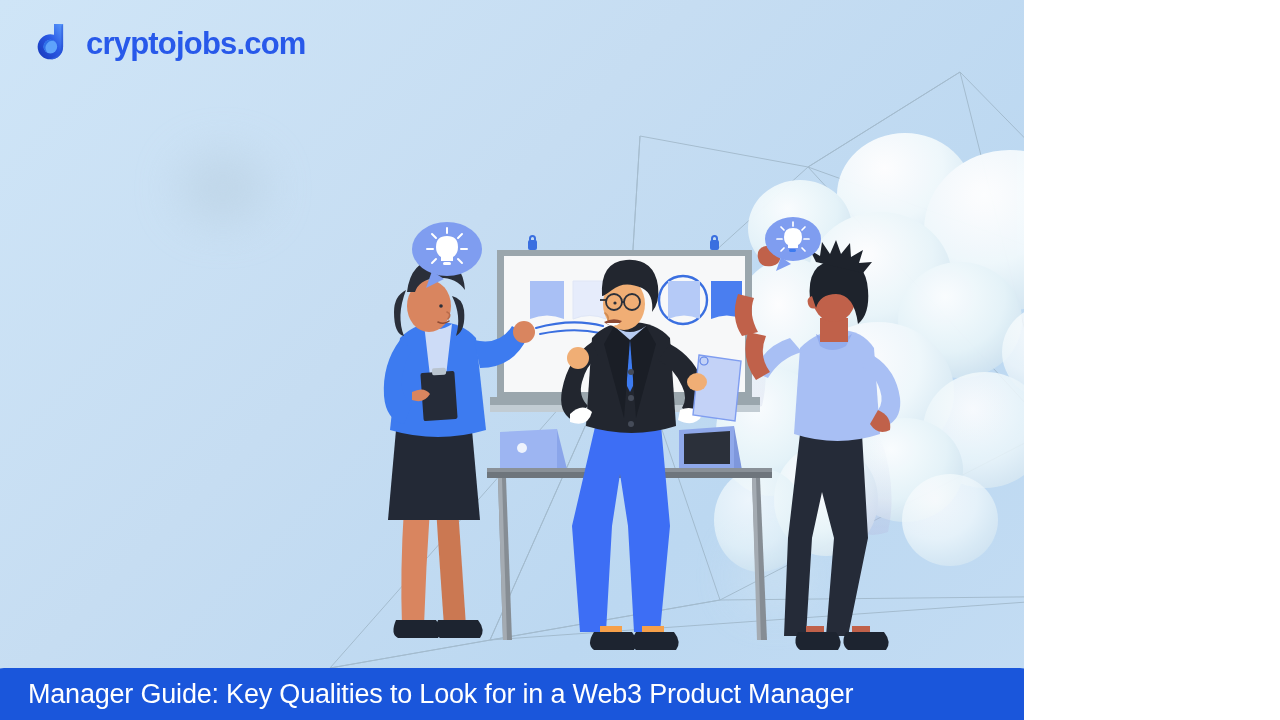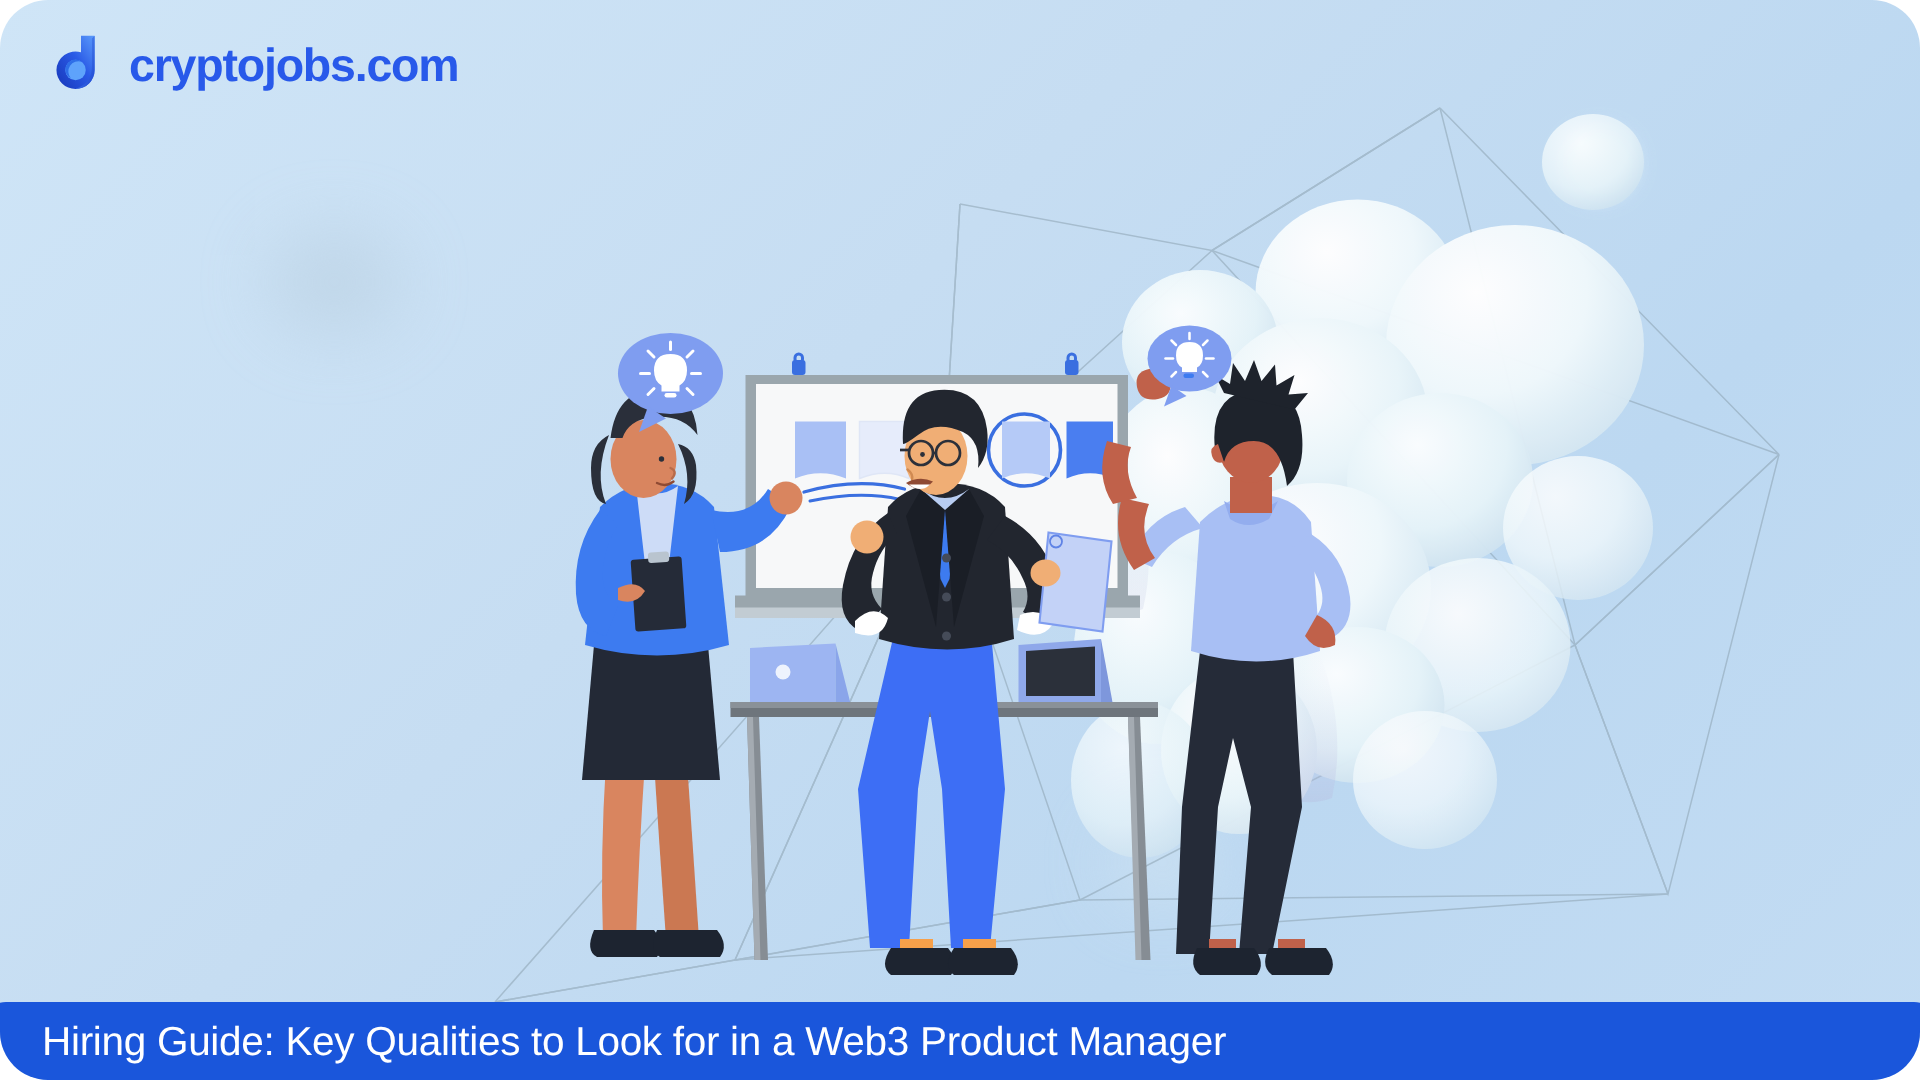--- a/index.html
+++ b/index.html
@@ -6,25 +6,24 @@
   html, body {
     margin: 0;
     padding: 0;
     background: #ffffff;
   }
   body {
     font-family: "Liberation Sans", sans-serif;
   }
   #stage {
     position: relative;
-    width: 1280px;
+    width: 1024px;
     height: 720px;
     overflow: hidden;
     background: linear-gradient(135deg, #cfe5f7 0%, #c6ddf2 40%, #bcd8f1 70%, #c3dcf3 100%);
-    border-radius: 32px;
   }
 
   
   .bg-blob {
     position: absolute;
     border-radius: 50%;
     filter: blur(22px);
     pointer-events: none;
   }
 
@@ -377,17 +376,17 @@
       <path d="M32 2 L32 27 a14 14 0 0 1 -28 0 a14 14 0 0 1 18 -13 L22 2 z" fill="url(#lgA)"></path>
       <path d="M32 2 L32 27 a14 14 0 0 1 -14 14 q12 -4 12 -17 L30 4 z" fill="url(#lgB)" opacity=".85"></path>
       <circle cx="18" cy="27" r="7.5" fill="#5ea3fb"></circle>
       <path d="M10.5 27 a7.5 7.5 0 0 1 12 -6 a7.5 7.5 0 0 0 -8 12 a7.5 7.5 0 0 1 -4 -6 z" fill="#2e6fe8"></path>
     </svg>
     <span id="logo-text">cryptojobs.com</span>
   </div>
 
   <div id="banner">
     <div id="banner-text">
-      <span class="light">Hiring Guide: Key Qualities to Look for in a </span><b>Web3 Product Manager</b>
+      <span class="light">Manager Guide: Key Qualities to Look for in a </span><b>Web3 Product Manager</b>
     </div>
   </div>
 
 </div>
 
 </body></html>

